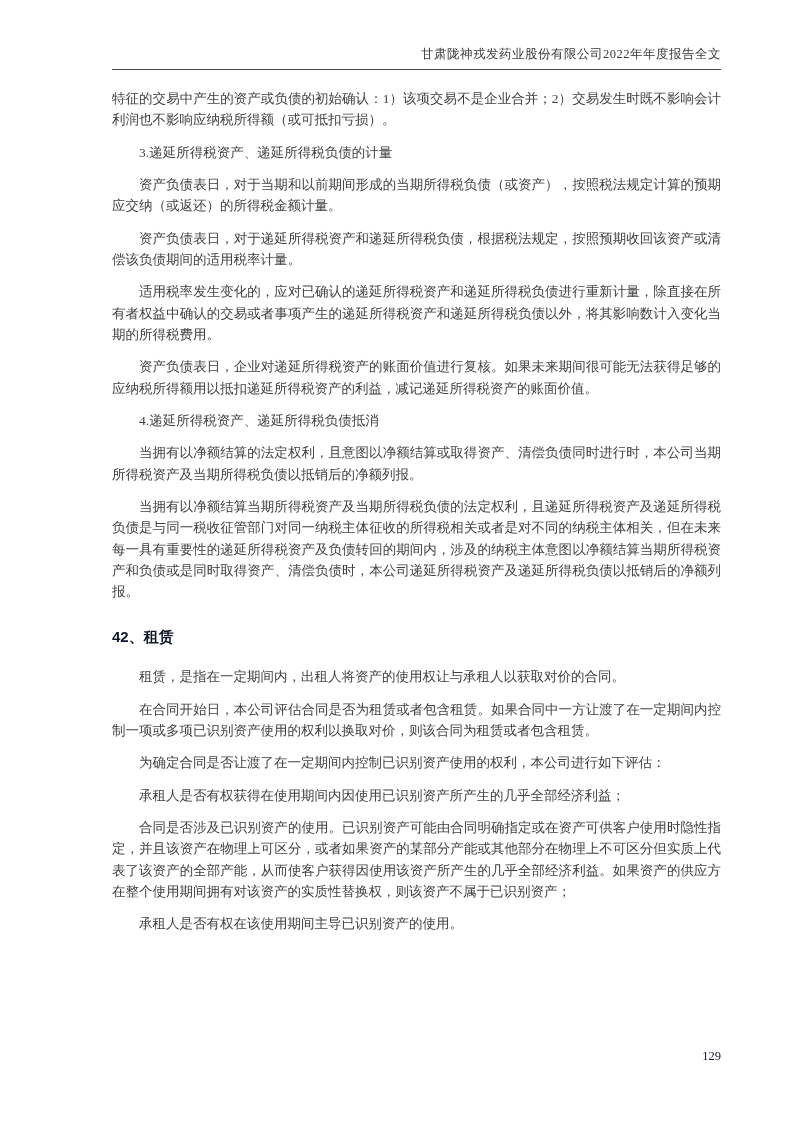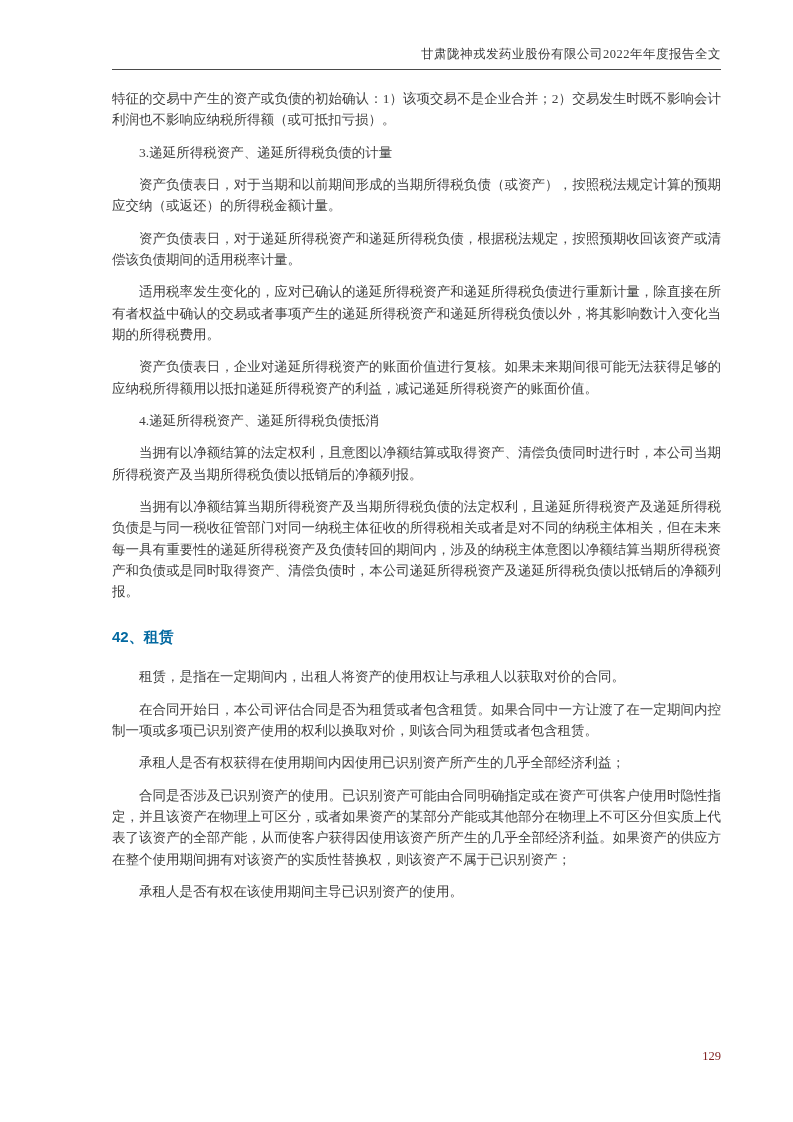--- a/index.html
+++ b/index.html
@@ -40,38 +40,38 @@
     margin: 0 0 11px 0;
     text-indent: 2em;
     text-align: justify;
   }
   .content p.body.no-indent {
     text-indent: 0;
   }
   .content h2.sec-heading {
     font-size: 15px;
     font-weight: bold;
-    color: #0369a1;
+    color: #0f172a;
     margin: 22px 0 18px 0;
     font-family: "Liberation Sans", "DejaVu Sans", sans-serif;
   }
   .content h3.sub-heading {
     font-size: 14px;
     font-weight: bold;
     color: #1f1f1f;
     margin: 4px 0 16px 0;
     text-indent: 1em;
     font-family: "Liberation Sans", "DejaVu Sans", sans-serif;
   }
   .footer {
     position: absolute;
     right: 72px;
     bottom: 58px;
     font-size: 12.5px;
-    color: #7f1d1d;
+    color: #0f172a;
   }
 </style>
 </head>
 <body>
 
 <div class="page">
 
   <div class="header">
     <div class="header-title">甘肃陇神戎发药业股份有限公司2022年年度报告全文</div>
     <div class="header-rule"></div>
@@ -83,20 +83,21 @@
     <p class="body">资产负债表日，对于当期和以前期间形成的当期所得税负债（或资产），按照税法规定计算的预期应交纳（或返还）的所得税金额计量。</p>
     <p class="body">资产负债表日，对于递延所得税资产和递延所得税负债，根据税法规定，按照预期收回该资产或清偿该负债期间的适用税率计量。</p>
     <p class="body">适用税率发生变化的，应对已确认的递延所得税资产和递延所得税负债进行重新计量，除直接在所有者权益中确认的交易或者事项产生的递延所得税资产和递延所得税负债以外，将其影响数计入变化当期的所得税费用。</p>
     <p class="body">资产负债表日，企业对递延所得税资产的账面价值进行复核。如果未来期间很可能无法获得足够的应纳税所得额用以抵扣递延所得税资产的利益，减记递延所得税资产的账面价值。</p>
     <p class="body">4.递延所得税资产、递延所得税负债抵消</p>
     <p class="body">当拥有以净额结算的法定权利，且意图以净额结算或取得资产、清偿负债同时进行时，本公司当期所得税资产及当期所得税负债以抵销后的净额列报。</p>
     <p class="body">当拥有以净额结算当期所得税资产及当期所得税负债的法定权利，且递延所得税资产及递延所得税负债是与同一税收征管部门对同一纳税主体征收的所得税相关或者是对不同的纳税主体相关，但在未来每一具有重要性的递延所得税资产及负债转回的期间内，涉及的纳税主体意图以净额结算当期所得税资产和负债或是同时取得资产、清偿负债时，本公司递延所得税资产及递延所得税负债以抵销后的净额列报。</p>
     <h2 class="sec-heading">42、租赁</h2>
     <p class="body">租赁，是指在一定期间内，出租人将资产的使用权让与承租人以获取对价的合同。</p>
     <p class="body">在合同开始日，本公司评估合同是否为租赁或者包含租赁。如果合同中一方让渡了在一定期间内控制一项或多项已识别资产使用的权利以换取对价，则该合同为租赁或者包含租赁。</p>
+    <p class="body">为确定合同是否让渡了在一定期间内控制已识别资产使用的权利，本公司进行如下评估：</p>
     <p class="body">承租人是否有权获得在使用期间内因使用已识别资产所产生的几乎全部经济利益；</p>
     <p class="body">合同是否涉及已识别资产的使用。已识别资产可能由合同明确指定或在资产可供客户使用时隐性指定，并且该资产在物理上可区分，或者如果资产的某部分产能或其他部分在物理上不可区分但实质上代表了该资产的全部产能，从而使客户获得因使用该资产所产生的几乎全部经济利益。如果资产的供应方在整个使用期间拥有对该资产的实质性替换权，则该资产不属于已识别资产；</p>
     <p class="body">承租人是否有权在该使用期间主导已识别资产的使用。</p>
   </div>
 
   <div class="footer">
     <span>129</span>
   </div>
 
 </div>

